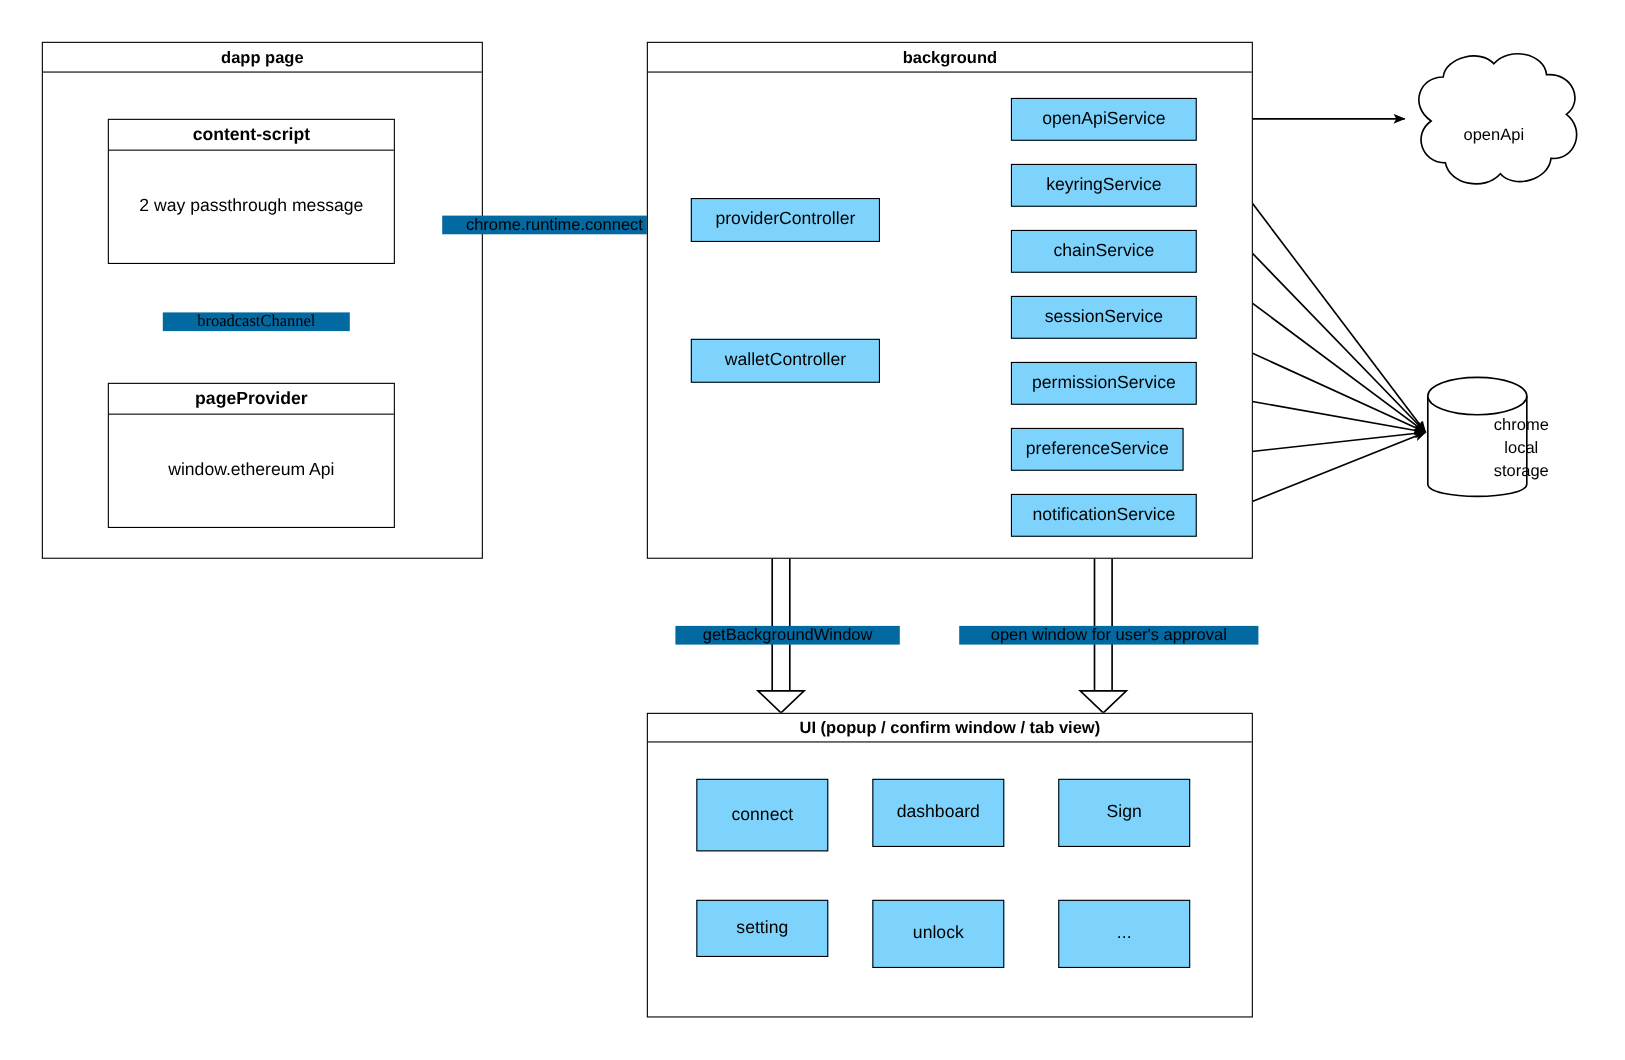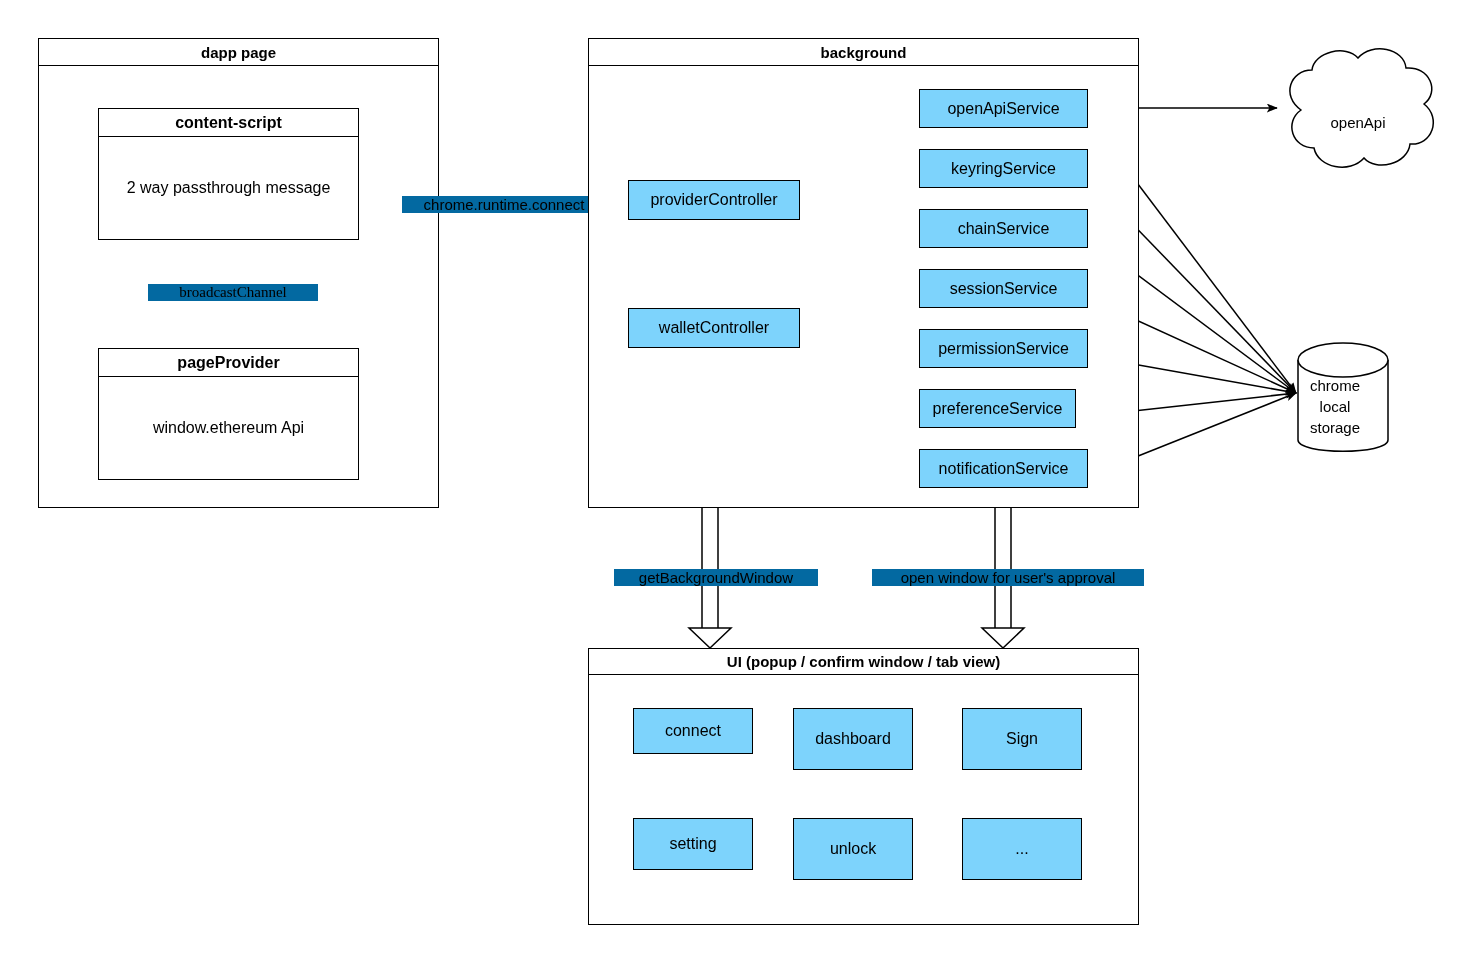--- a/index.html
+++ b/index.html
@@ -214,35 +214,35 @@
   <div class="node-box" style="left:919px; top:269px; width:169px; height:39px; font-size:16px;">sessionService</div>
 
   <div class="node-box" style="left:919px; top:329px; width:169px; height:39px; font-size:16px;">permissionService</div>
 
   <div class="node-box" style="left:919px; top:389px; width:157px; height:39px; font-size:16px;">preferenceService</div>
 
   <div class="node-box" style="left:919px; top:449px; width:169px; height:39px; font-size:16px;">notificationService</div>
 
   <div class="shape-text" style="left:1283px; top:112px; width:150px; height:20px;">openApi</div>
 
-  <div class="shape-text" style="left:1298px; top:373px; width:74px; height:66px;">
+  <div class="shape-text" style="left:1346px; top:373px; width:74px; height:66px;justify-content:flex-end;">
     <span>chrome</span>
     <span>local</span>
     <span>storage</span>
   </div>
 
   <div class="edge-label" style="left:614px; top:569px; width:196px; text-align:center;">getBackgroundWindow</div>
 
   <div class="edge-label" style="left:872px; top:569px; width:264px; text-align:center;">open window for user's approval</div>
 
   <div class="container-box" style="left:588px; top:648px; width:551px; height:277px;">
     <div class="container-title" style="height:26px; font-size:15px;">UI (popup / confirm window / tab view)</div>
   </div>
 
-  <div class="node-box" style="left:633px; top:708px; width:120px; height:46px; font-size:16px;">connect</div>
+  <div class="node-box" style="left:633px; top:708px; width:120px; height:66px; font-size:16px;">connect</div>
 
   <div class="node-box" style="left:793px; top:708px; width:120px; height:62px; font-size:16px;">dashboard</div>
 
   <div class="node-box" style="left:962px; top:708px; width:120px; height:62px; font-size:16px;">Sign</div>
 
   <div class="node-box" style="left:633px; top:818px; width:120px; height:52px; font-size:16px;">setting</div>
 
   <div class="node-box" style="left:793px; top:818px; width:120px; height:62px; font-size:16px;">unlock</div>
 
   <div class="node-box" style="left:962px; top:818px; width:120px; height:62px; font-size:16px;">...</div>

